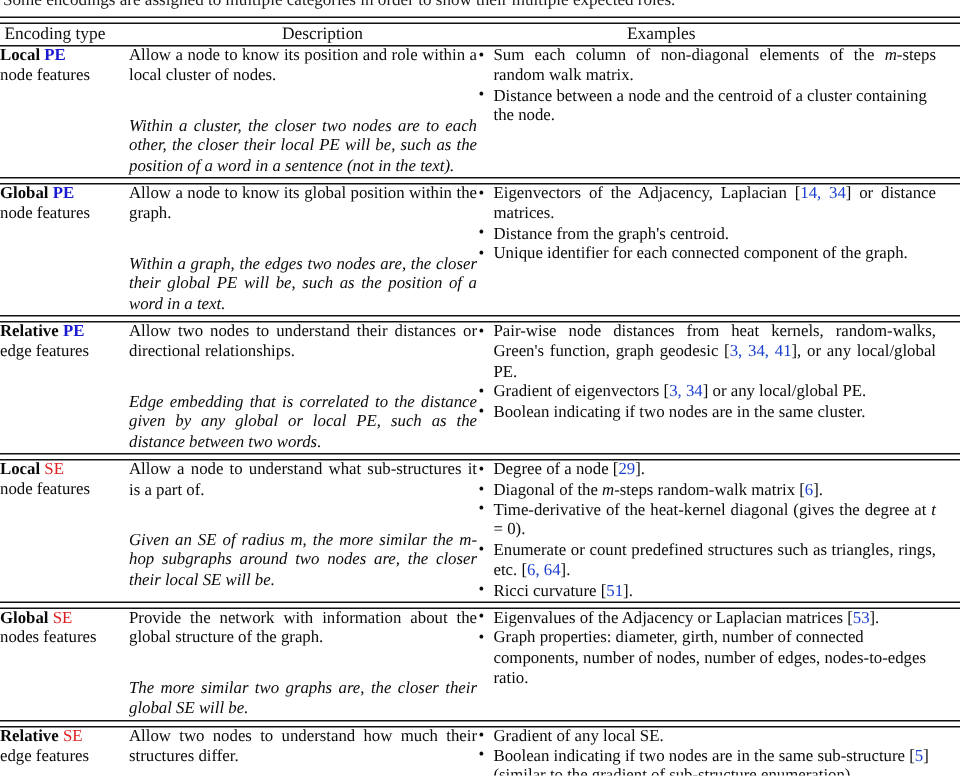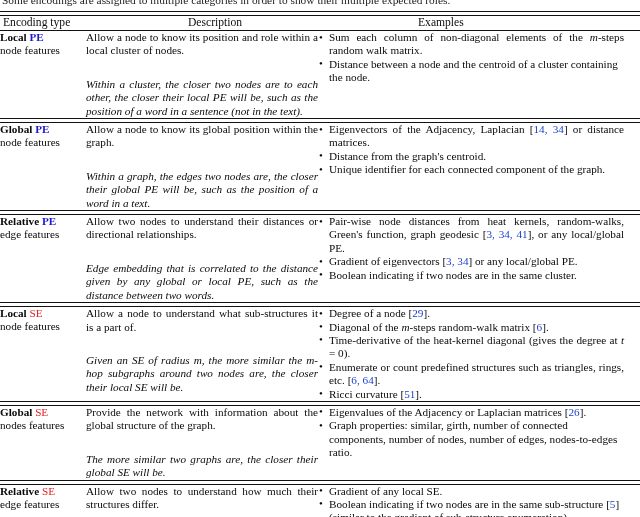--- a/index.html
+++ b/index.html
@@ -254,22 +254,22 @@
       <td class="type-cell mid">
         <div class="type-line1"><span>Global</span> <span class="se">SE</span></div>
         <div class="type-line2">nodes features</div>
       </td>
       <td class="desc-cell">
         <span class="plain">Provide the network with information about the global structure of the graph.</span>
         <span class="ital">The more similar two graphs are, the closer their global SE will be.</span>
       </td>
       <td class="ex-cell mid">
         <ul class="ex">
-          <li>Eigenvalues of the Adjacency or Laplacian matrices [<span class="ref" style="color:#1a3fd0">26</span>].</li>
-          <li>Graph properties: similar, girth, number of connected components, number of nodes, number of edges, nodes-to-edges ratio.</li>
+          <li>Eigenvalues of the Adjacency or Laplacian matrices [<span class="ref" style="color:#1a3fd0">53</span>].</li>
+          <li>Graph properties: diameter, girth, number of connected components, number of nodes, number of edges, nodes-to-edges ratio.</li>
         </ul>
       </td>
     </tr>
     <tr>
           <td colspan="3">
             <div class="rule-dbl"></div>
           </td>
         </tr>
 
     <tr>

